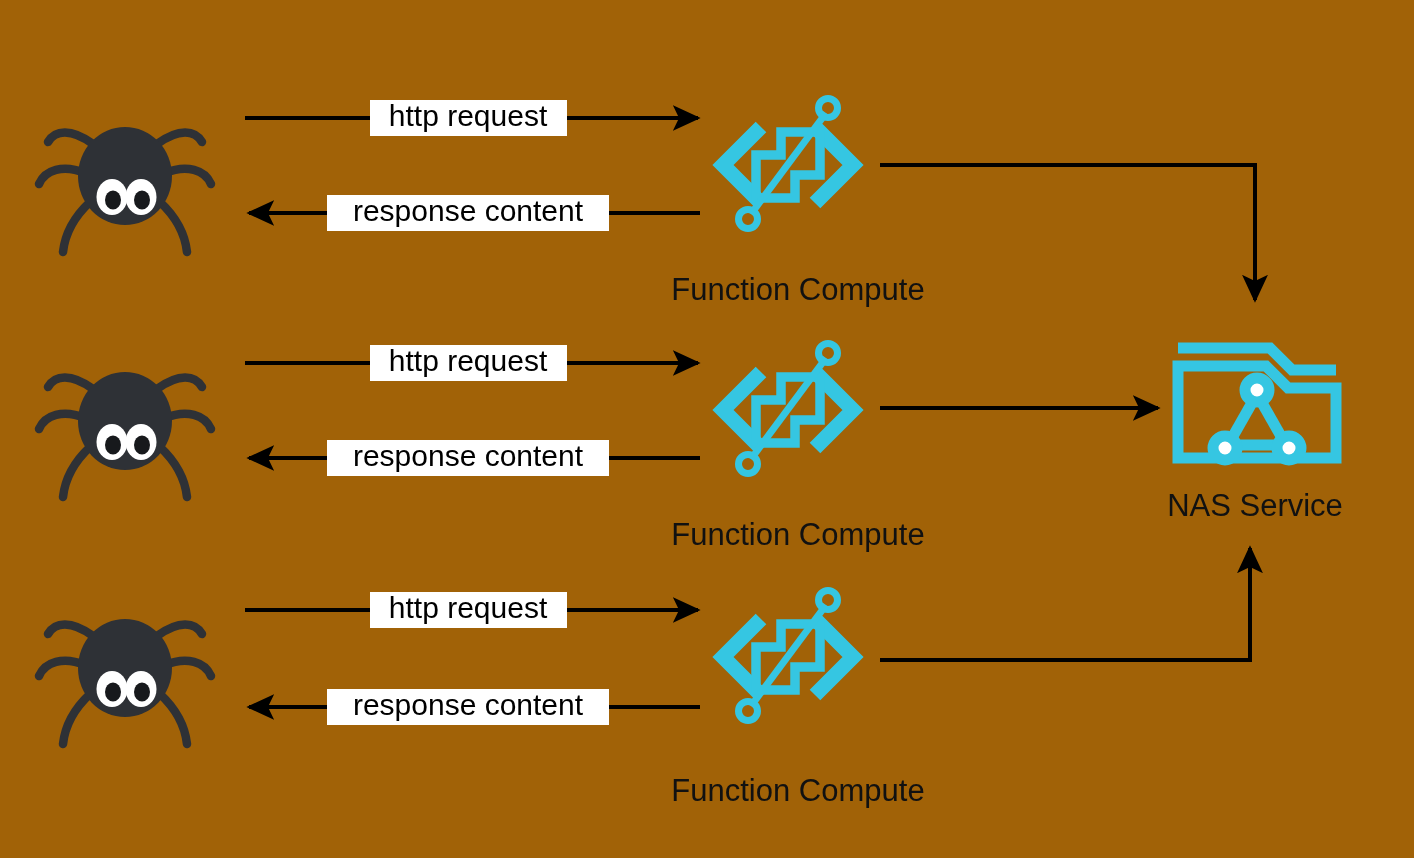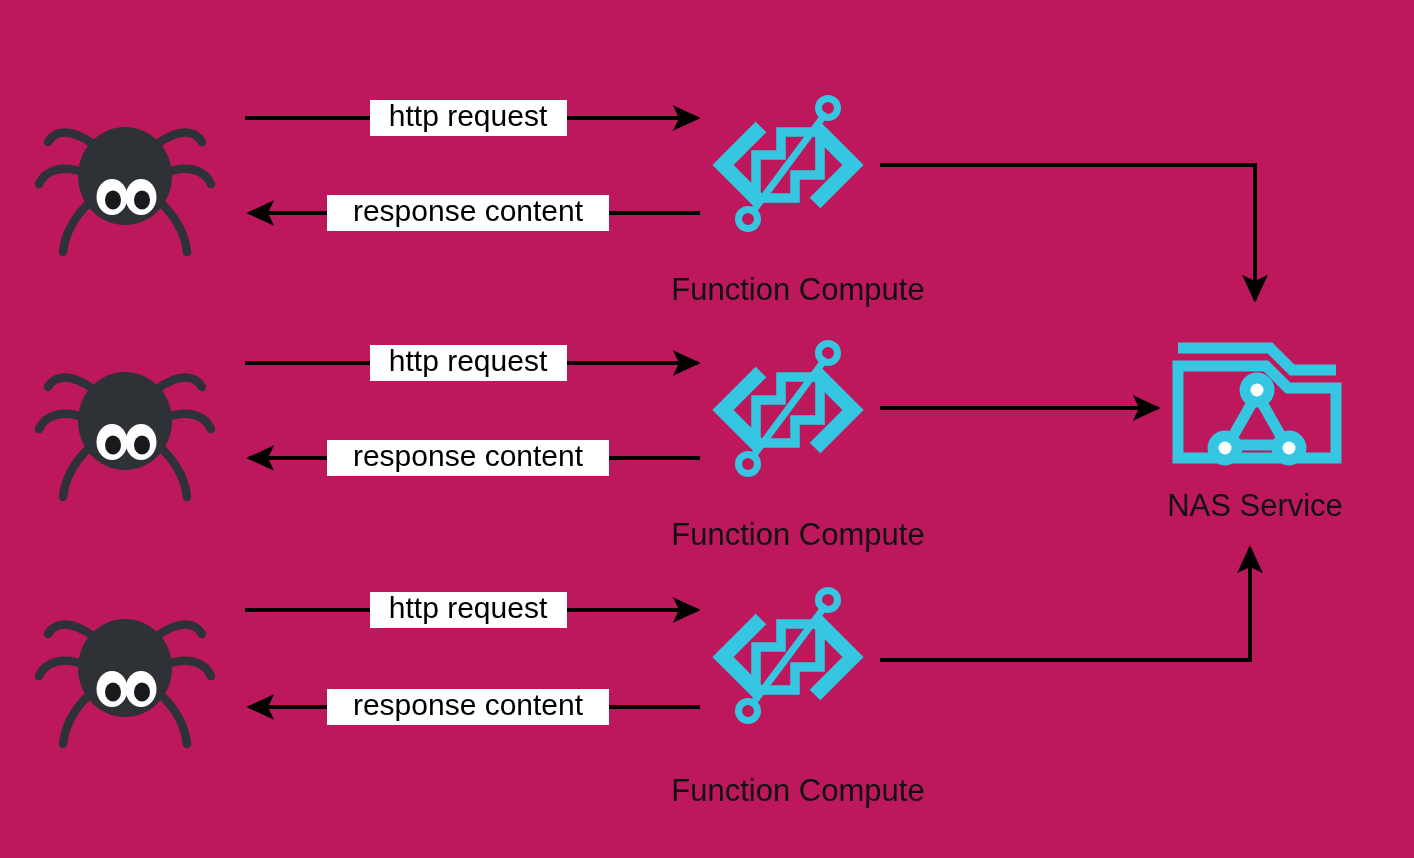--- a/index.html
+++ b/index.html
@@ -7,21 +7,21 @@
     padding: 0;
     background: #ffffff;
   }
   body {
     font-family: "Liberation Sans", sans-serif;
   }
   #diagram-root {
     position: relative;
     width: 1414px;
     height: 858px;
-    background: #be185d;
+    background: #a16207;
     overflow: hidden;
     text-align: right;
   }
   #diagram-svg {
     position: absolute;
     top: 0;
     left: 0;
     width: 1414px;
     height: 858px;
   }

